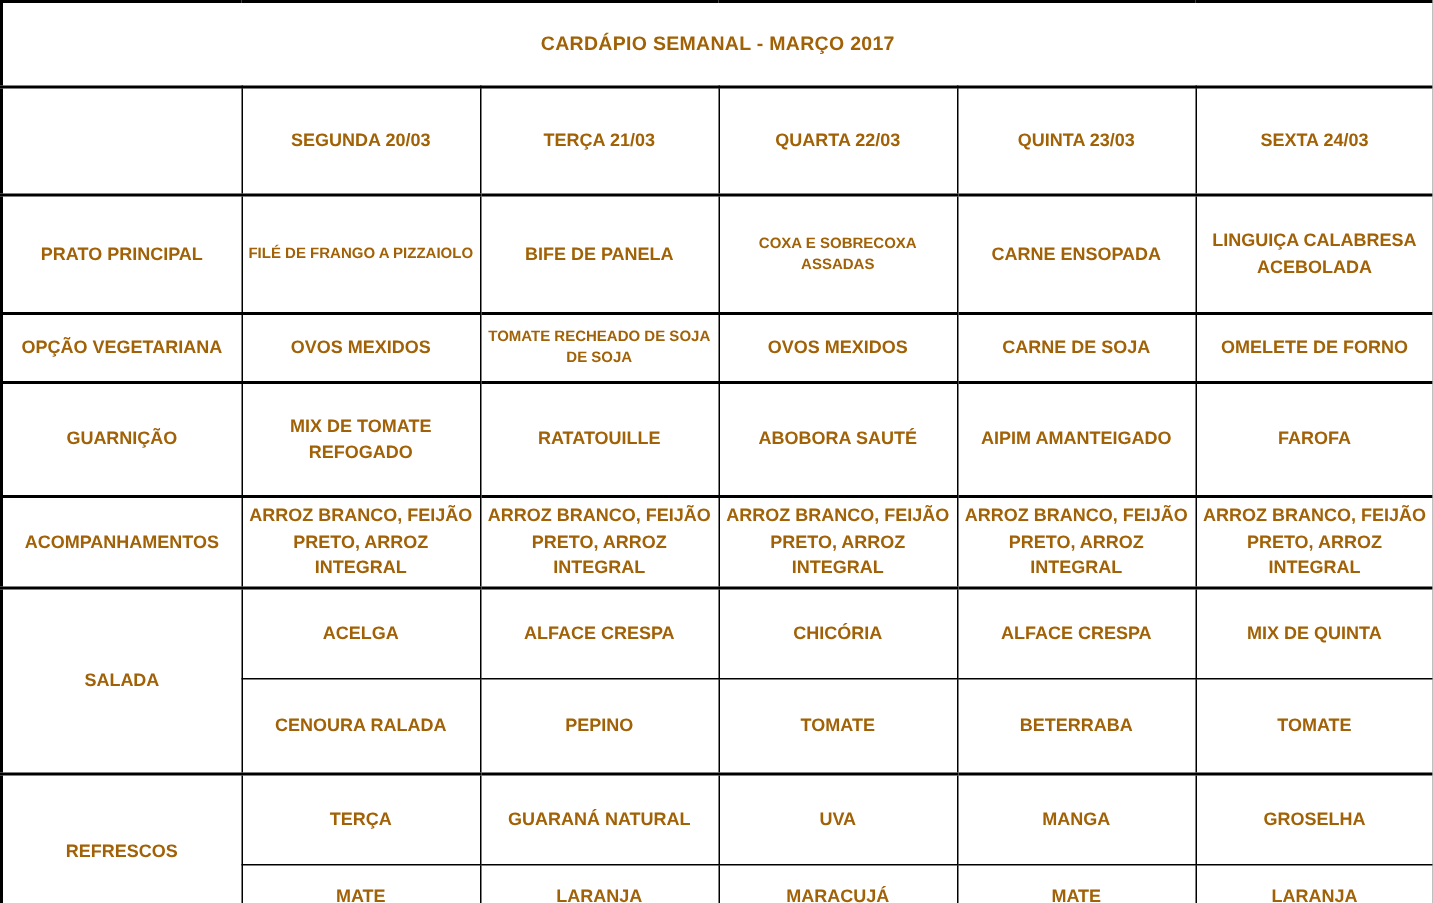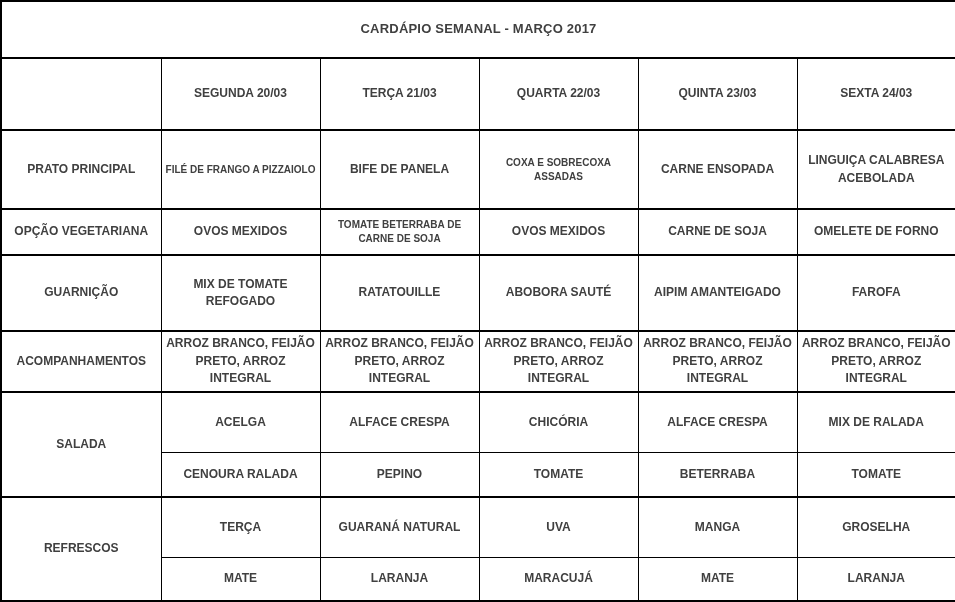--- a/index.html
+++ b/index.html
@@ -15,21 +15,21 @@
     table-layout: fixed;
     border: 2px solid #000;
   }
   td {
     border: 1px solid #000;
     border-top-width: 2px;
     border-bottom-width: 2px;
     text-align: center;
     vertical-align: middle;
     font-weight: bold;
-    color: #404040;
+    color: #a16207;
     font-size: 12px;
     padding: 2px 3px;
     line-height: 1.45;
     overflow: hidden;
   }
   td.title {
     font-size: 13px;
     letter-spacing: 0.2px;
   }
   td.colhead { font-size: 12px; }
@@ -71,21 +71,21 @@
     <td class="small">FILÉ DE FRANGO A PIZZAIOLO</td>
     <td>BIFE DE PANELA</td>
     <td class="small">COXA E SOBRECOXA ASSADAS</td>
     <td>CARNE ENSOPADA</td>
     <td>LINGUIÇA CALABRESA ACEBOLADA</td>
   </tr>
 
   <tr style="height:46px">
     <td class="rowlabel">OPÇÃO VEGETARIANA</td>
     <td>OVOS MEXIDOS</td>
-    <td class="small">TOMATE BETERRABA DE CARNE DE SOJA</td>
+    <td class="small">TOMATE RECHEADO DE SOJA DE SOJA</td>
     <td>OVOS MEXIDOS</td>
     <td>CARNE DE SOJA</td>
     <td>OMELETE DE FORNO</td>
   </tr>
 
   <tr style="height:76px">
     <td class="rowlabel">GUARNIÇÃO</td>
     <td>MIX DE TOMATE REFOGADO</td>
     <td>RATATOUILLE</td>
     <td>ABOBORA SAUTÉ</td>
@@ -101,23 +101,23 @@
     <td>ARROZ BRANCO, FEIJÃO PRETO, ARROZ INTEGRAL</td>
     <td>ARROZ BRANCO, FEIJÃO PRETO, ARROZ INTEGRAL</td>
   </tr>
 
   <tr class="sub-top" style="height:60px">
     <td class="rowlabel" rowspan="2">SALADA</td>
     <td>ACELGA</td>
     <td>ALFACE CRESPA</td>
     <td>CHICÓRIA</td>
     <td>ALFACE CRESPA</td>
-    <td>MIX DE RALADA</td>
+    <td>MIX DE QUINTA</td>
   </tr>
-  <tr class="sub-bottom" style="height:45px">
+  <tr class="sub-bottom" style="height:64px">
     <td>CENOURA RALADA</td>
     <td>PEPINO</td>
     <td>TOMATE</td>
     <td>BETERRABA</td>
     <td>TOMATE</td>
   </tr>
 
   <tr class="sub-top" style="height:60px">
     <td class="rowlabel" rowspan="2">REFRESCOS</td>
     <td>TERÇA</td>

